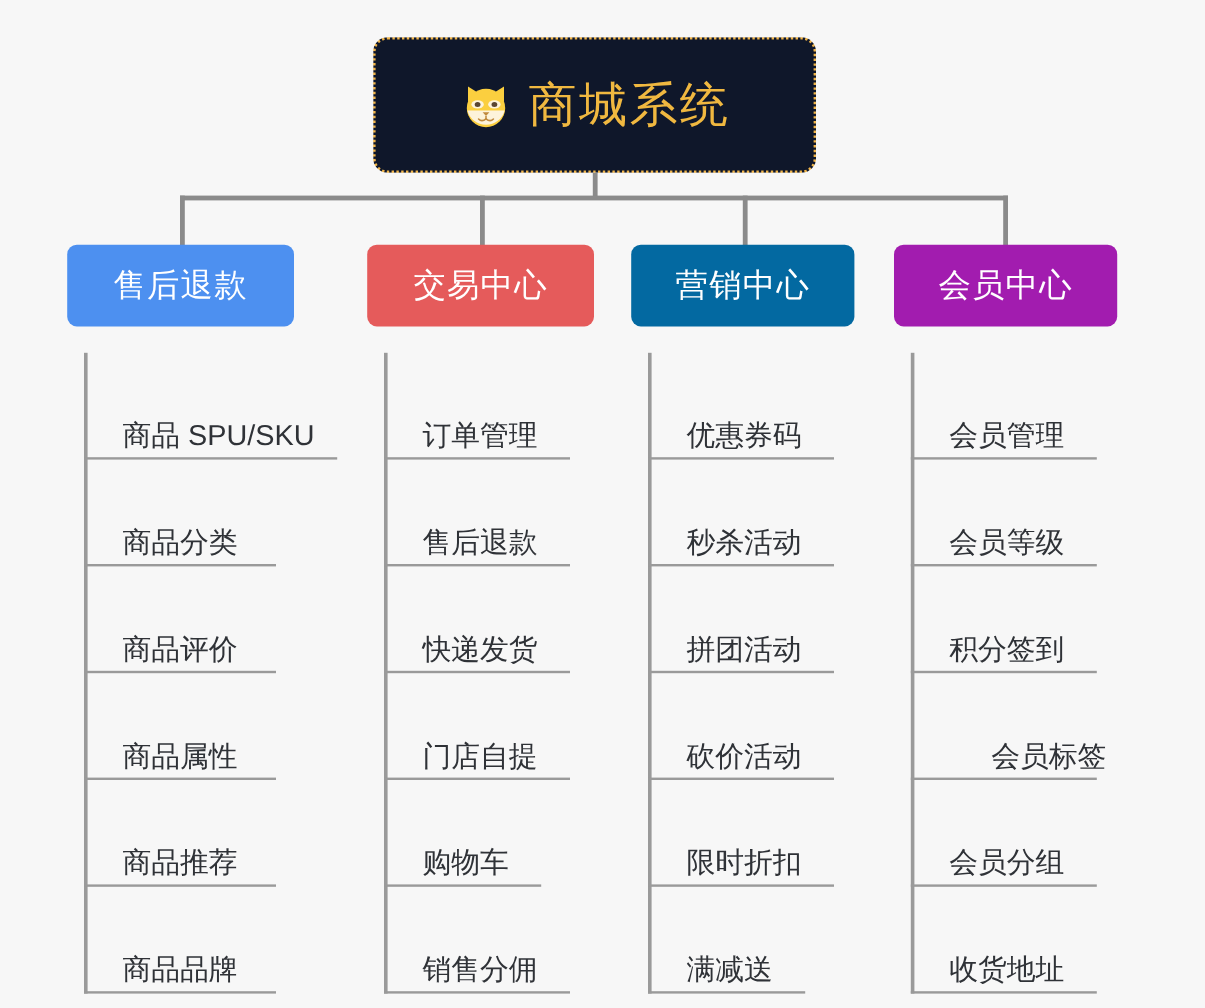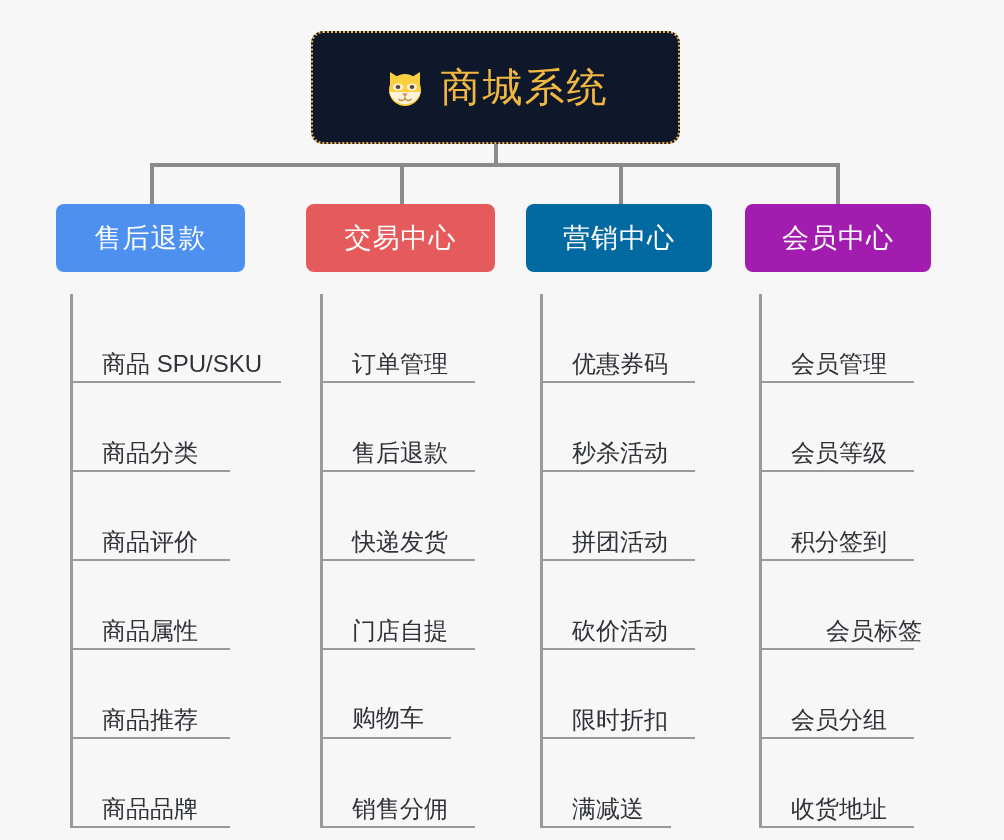--- a/index.html
+++ b/index.html
@@ -209,21 +209,21 @@
       </div>
       <div class="leaf" style="width:155px;">
         <span class="leaf-label">售后退款</span>
       </div>
       <div class="leaf" style="width:155px;">
         <span class="leaf-label">快递发货</span>
       </div>
       <div class="leaf" style="width:155px;">
         <span class="leaf-label">门店自提</span>
       </div>
-      <div class="leaf" style="width:131px;font-family:Liberation Mono, monospace;">
+      <div class="leaf" style="width:131px;">
         <span class="leaf-label">购物车</span>
       </div>
       <div class="leaf" style="width:155px;">
         <span class="leaf-label">销售分佣</span>
       </div>
     </div>
   </div>
 
   <div class="branch branch-2">
     <div class="branch-header" style="background:#0369a1;">

